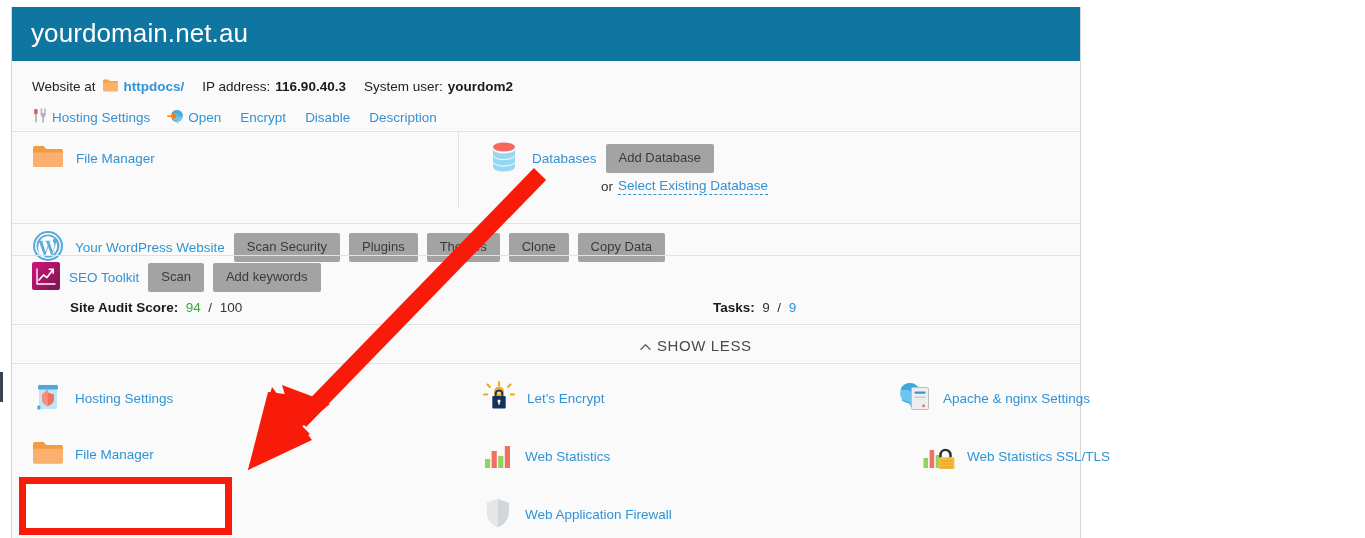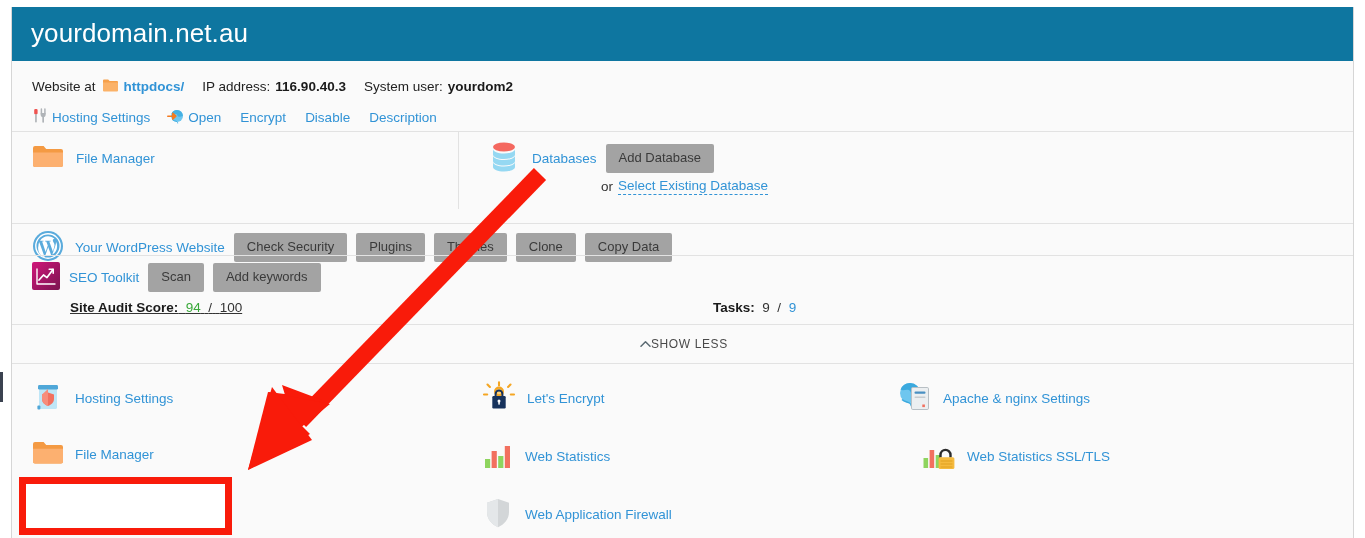--- a/index.html
+++ b/index.html
@@ -33,21 +33,21 @@
     left: 0; top: 372px;
     width: 3px; height: 30px;
     background: #3b4250;
   }
 
   
   .card {
     position: absolute;
     left: 11px;
     top: 7px;
-    width: 1343px;
+    width: 1070px;
     height: 531px;
     background: #fafafa;
     border-left: 1px solid #d6d6d6;
     border-right: 1px solid #d6d6d6;
     box-sizing: border-box;
   }
 
   
   .title-bar {
     position: absolute;
@@ -167,21 +167,22 @@
   }
   .stat-line b { font-weight: bold; color: #1a1a1a; }
   .green { color: #3aa93a; }
   .bluenum { color: #3193d6; }
 
   
   .showless {
     position: absolute;
     display: flex;
     align-items: center;
-    font-size: 12px;
+    gap: 6px;
+    font-size: 15px;
     letter-spacing: 0.6px;
     color: #4a4a4a;
     cursor: pointer;
     white-space: nowrap;
   }
 
   
   .grid-item {
     position: absolute;
     display: flex;
@@ -318,21 +319,21 @@
     <div class="row" style="top:201px; height:47px;margin-top:15px;">
       <div class="row-inner" style="left:20px; top:6px;">
         <span class="icon" style="margin-right:11px">
           <svg width="32" height="32" viewBox="0 0 32 32">
             <circle cx="16" cy="16" r="15" fill="#5aabdc"></circle>
             <circle cx="16" cy="16" r="12.2" fill="none" stroke="#ffffff" stroke-width="1.4"></circle>
             <path d="M6.4 16c0-1.4.3-2.7.8-3.9l5.6 15.4A9.7 9.7 0 016.4 16zm9.6 9.6c-.9 0-1.8-.1-2.6-.4l2.8-8.1 2.9 7.9c0 .05 0 .1.05.14-1 .3-2 .46-3.1.46zm1.3-14.1c.57-.03 1.08-.09 1.08-.09.5-.06.45-.81-.06-.78 0 0-1.53.12-2.52.12-.93 0-2.49-.12-2.49-.12-.51-.03-.57.75-.06.78 0 0 .48.06 1 .09l1.5 4.1-2.1 6.3-3.5-10.4c.57-.03 1.08-.09 1.08-.09.5-.06.44-.81-.07-.78 0 0-1.53.12-2.52.12-.18 0-.39-.01-.61-.01A9.68 9.68 0 0116 6.32c2.52 0 4.82.96 6.54 2.54-.04 0-.08-.01-.13-.01-.93 0-1.59.81-1.59 1.68 0 .78.45 1.44.93 2.22.36.63.78 1.44.78 2.61 0 .81-.31 1.75-.72 3.06l-.94 3.15zm3.1 12.66l2.85-8.25c.53-1.33.71-2.4.71-3.34 0-.34-.02-.66-.06-.96a9.63 9.63 0 011.19 4.64 9.67 9.67 0 01-4.69 8.28z" fill="#ffffff"></path>
           </svg>
         </span>
         <a class="svc-link" href="#">Your WordPress Website</a>
-        <button class="btn">Check Security</button>
+        <button class="btn">Scan Security</button>
         <button class="btn">Plugins</button>
         <button class="btn">Themes</button>
         <button class="btn">Clone</button>
         <button class="btn">Copy Data</button>
       </div>
     </div>
 
     <div class="row" style="top:248px; height:69px;">
       <div class="row-inner" style="left:20px; top:6px;">
         <span class="icon" style="margin-right:9px">
@@ -347,21 +348,21 @@
             <path d="M5 22V7M5 22h18" stroke="#ffffff" stroke-width="1.4" stroke-linecap="round"></path>
             <path d="M7 18l4.5-5 3.5 2.6 6-8.2" stroke="#ffffff" stroke-width="1.7" fill="none" stroke-linecap="round" stroke-linejoin="round"></path>
             <path d="M17.2 7.2h4v4" stroke="#ffffff" stroke-width="1.6" fill="none" stroke-linecap="round" stroke-linejoin="round"></path>
           </svg>
         </span>
         <a class="svc-link" href="#">SEO Toolkit</a>
         <button class="btn">Scan</button>
         <button class="btn">Add keywords</button>
       </div>
 
-      <div class="stat-line" style="left:58px; top:44px;text-decoration:underline;">
+      <div class="stat-line" style="left:58px; top:44px;">
         <b>Site Audit Score:</b>
         <span>&nbsp;</span><span class="green">94</span>
         <span>&nbsp;</span><span>/</span>
         <span>&nbsp;</span><span>100</span>
       </div>
 
       <div class="stat-line" style="left:701px; top:44px;">
         <b>Tasks:</b>
         <span>&nbsp;</span><span>9</span>
         <span>&nbsp;</span><span>/</span>

